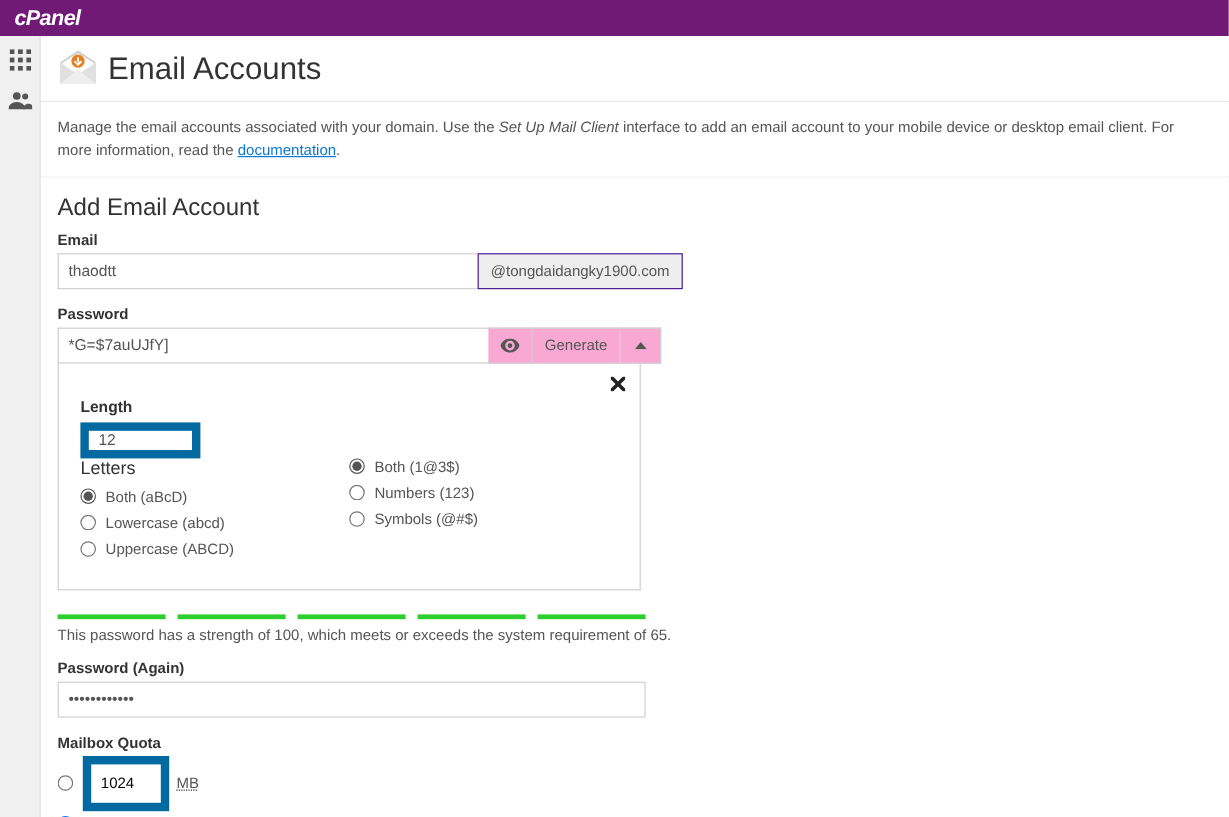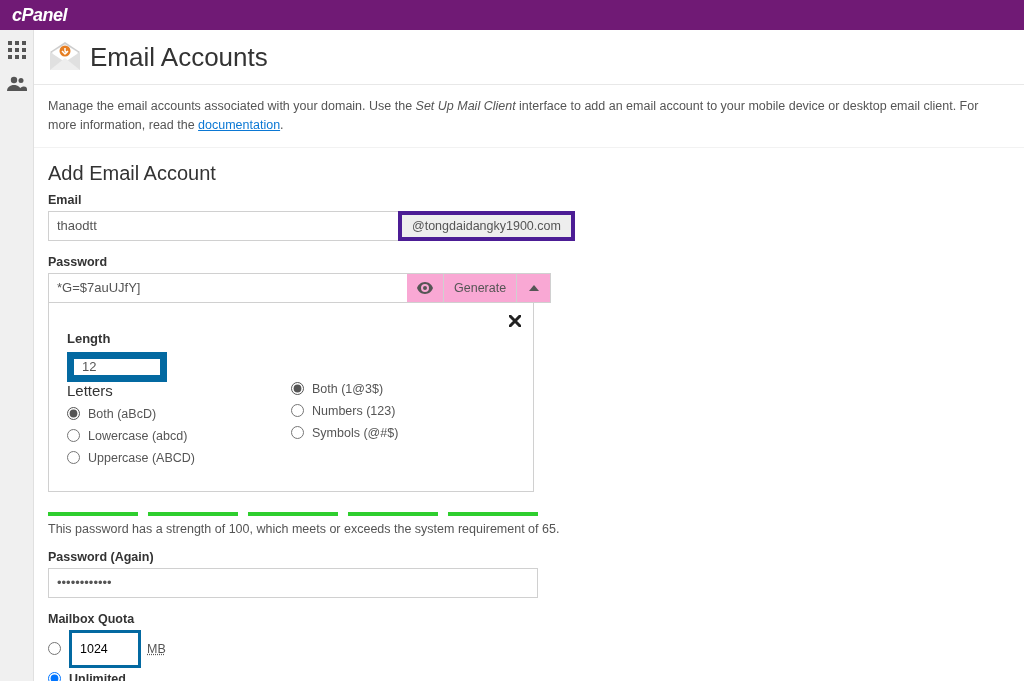--- a/index.html
+++ b/index.html
@@ -16,41 +16,41 @@
     .desc { padding: 12px 14px; color: #555; font-size: 12.5px; line-height: 1.5; border-bottom: 1px solid #f2f2f2; }
     .desc em { font-style: italic; }
     .desc a { color: #0b78d4; text-decoration: underline; }
     .section { padding: 14px; }
     .section-title { font-size: 20px; font-weight: 400; margin-bottom: 8px; color: #333; }
     .field-label { font-size: 12.5px; font-weight: bold; color: #333; margin-bottom: 4px; display: block; }
     .mb { margin-bottom: 14px; }
     .input-row { display: flex; }
     .txt { height: 30px; border: 1px solid #d0d0d0; padding: 0 8px; font-size: 13px; color: #555; background: #fff; }
     .email-row .txt { width: 350px; border-right: none; }
-    .domain-badge { background: #eee; border: 4px solid #4c1d95; height: 30px; display: flex; align-items: center; padding: 0 10px; font-size: 12.5px; color: #555; }
+    .domain-badge { background: #eee; border: 1px solid #4c1d95; height: 30px; display: flex; align-items: center; padding: 0 10px; font-size: 12.5px; color: #555; }
     .pw-row .txt { width: 359px; border-right: none; }
     .pw-btn { height: 30px; border: 1px solid #d0d0d0; background: #f9a8d4; border-left: none; display: flex; align-items: center; justify-content: center; padding: 0 10px; cursor: pointer; color: #555; font-size: 12.5px; }
     .pw-btn + .pw-btn { }
     .pw-btn.arrow { width: 34px; padding: 0; }
     .gen-panel { width: 486px; border: 1px solid #d0d0d0; border-top: none; padding: 28px 18px 18px; position: relative; }
     .close-x { position: absolute; top: 10px; right: 12px; font-size: 16px; cursor: pointer; color: #222; }
     .length-label { font-size: 13px; font-weight: bold; margin-bottom: 6px; }
     .length-input { width: 100px; height: 30px; border: 7px solid #0369a1; padding: 0 8px; font-size: 13px; color: #555; }
     .cols { display: flex; margin-top: 0; }
     .col { flex: 1; }
     .col-title { font-size: 15px; font-weight: 400; margin-bottom: 8px; }
     .radio-row { display: flex; align-items: center; margin-bottom: 8px; font-size: 12.5px; color: #555; }
     .radio-row input { margin-right: 8px; accent-color: #555; }
     .strength-bars { display: flex; gap: 10px; width: 490px; margin: 20px 0 6px; }
     .bar { height: 4px; flex: 1; background: #2ece2e; }
     .strength-text { font-size: 12.5px; color: #555; margin-bottom: 14px; }
     .pw2-input { width: 490px; }
     .quota-row { display: flex; align-items: center; margin-bottom: 4px; font-size: 12.5px; }
     .quota-row input[type=radio]{ margin-right: 8px; }
-    .quota-input { width: 72px; height: 26px; border: 3px solid #0369a1; padding: 16px 8px; margin-right: 6px; font-size: 12.5px; }
+    .quota-input { width: 72px; height: 26px; border: 7px solid #0369a1; padding: 16px 8px; margin-right: 6px; font-size: 12.5px; }
     .mb-unit { color: #555; text-decoration: underline dotted; }
     .btn-primary { background: #3a8de2; color: #fff; border: 1px solid #2e7dc9; padding: 8px 14px; font-size: 13px; cursor: pointer; border-radius: 2px; }
   </style>
 </head>
 <body>
 
 <div class="topbar">
   <span class="logo">cPanel</span>
 </div>
 

